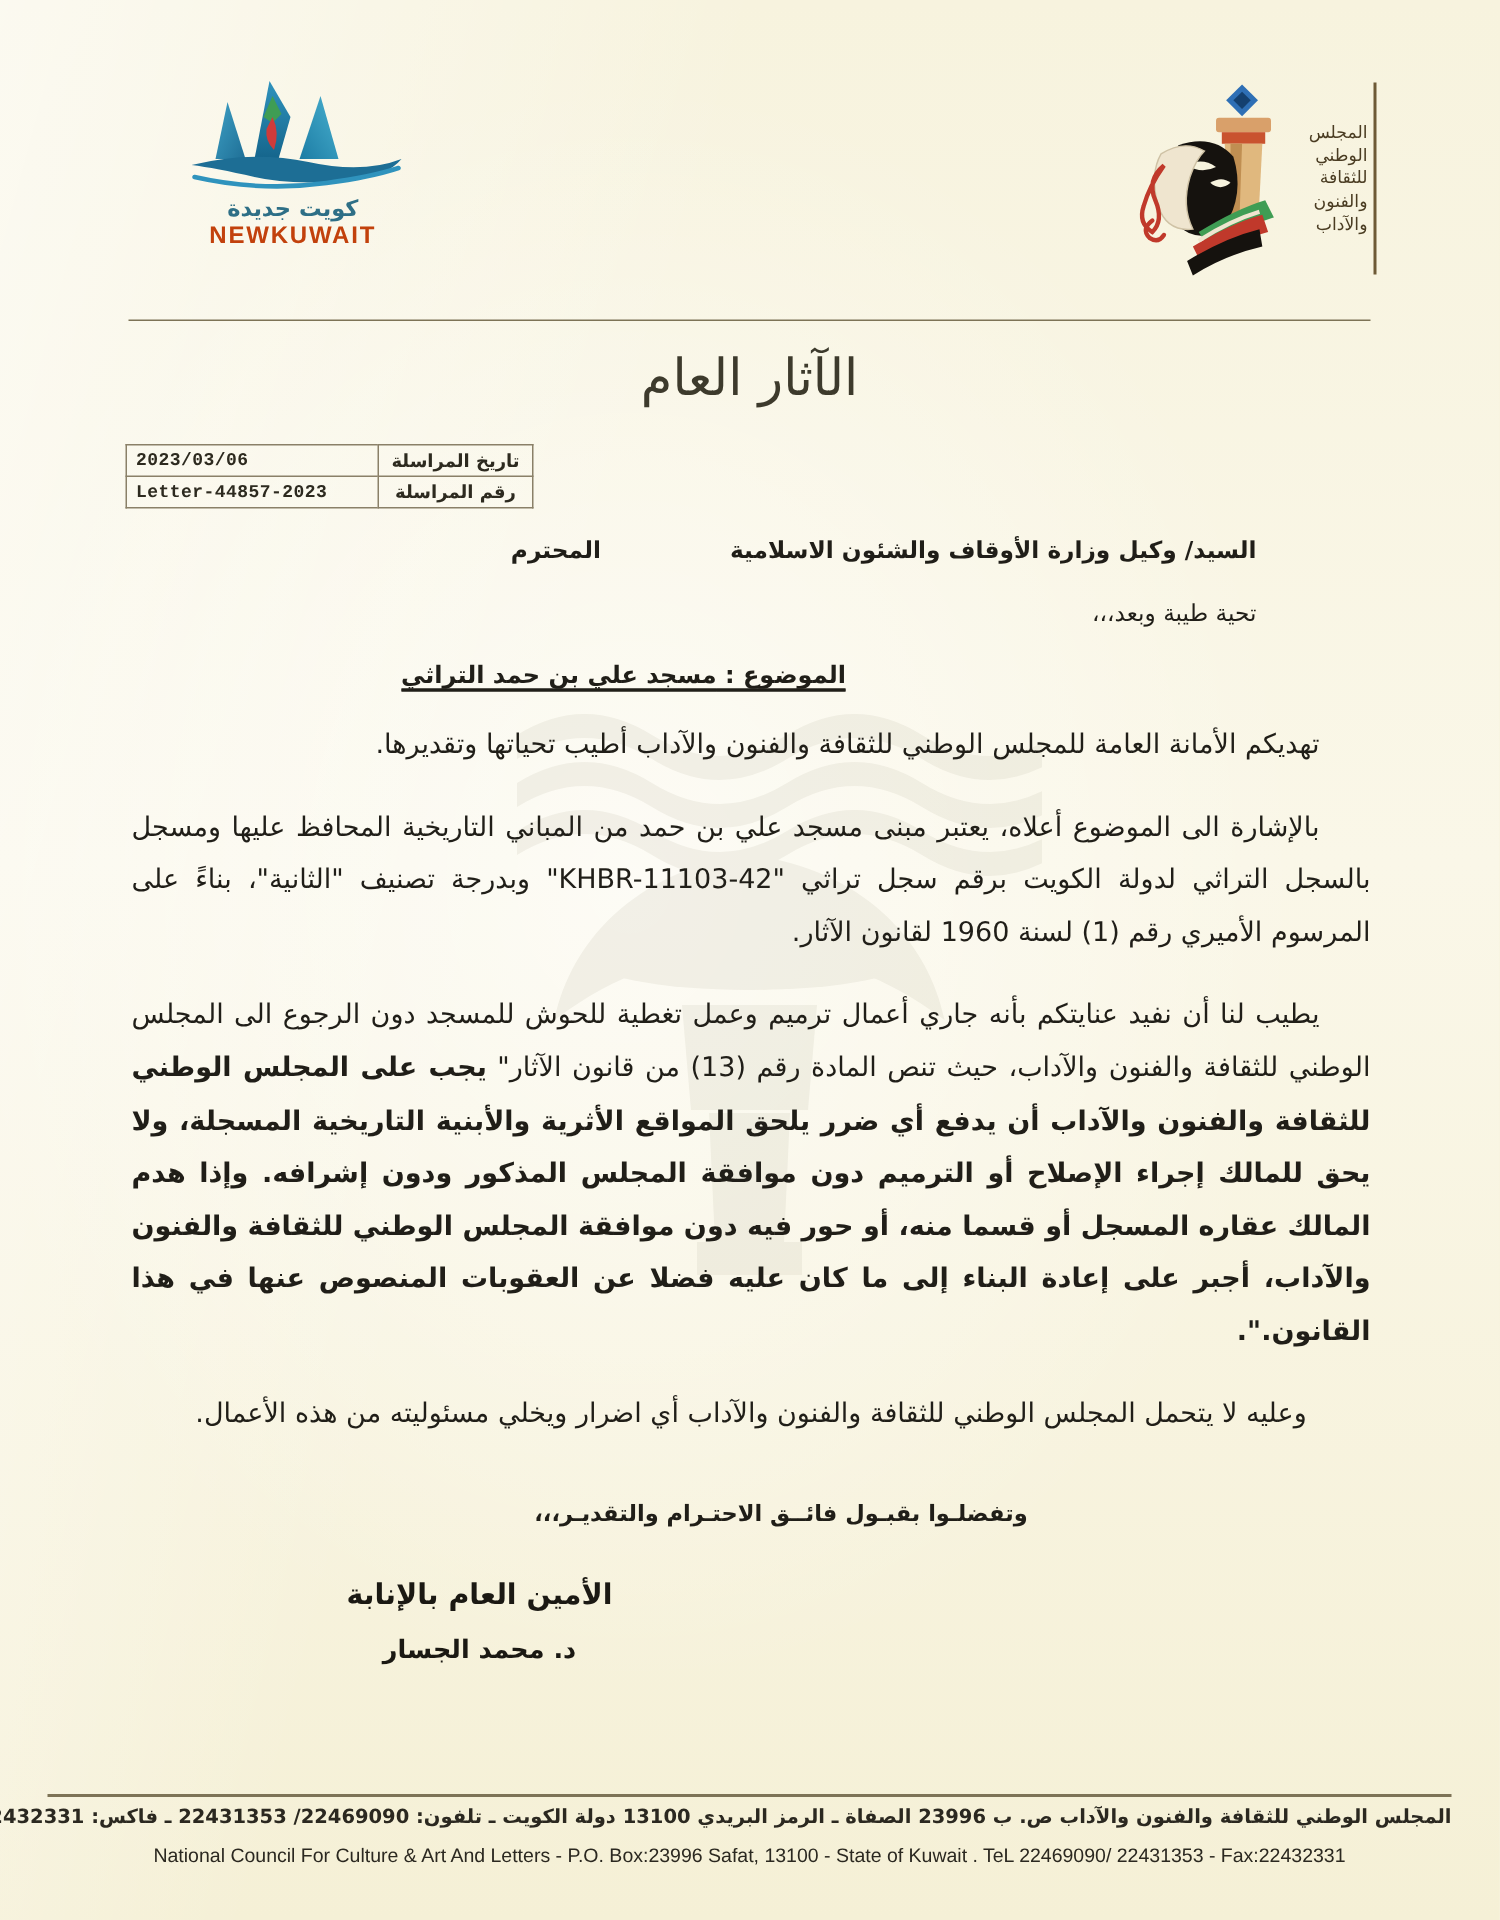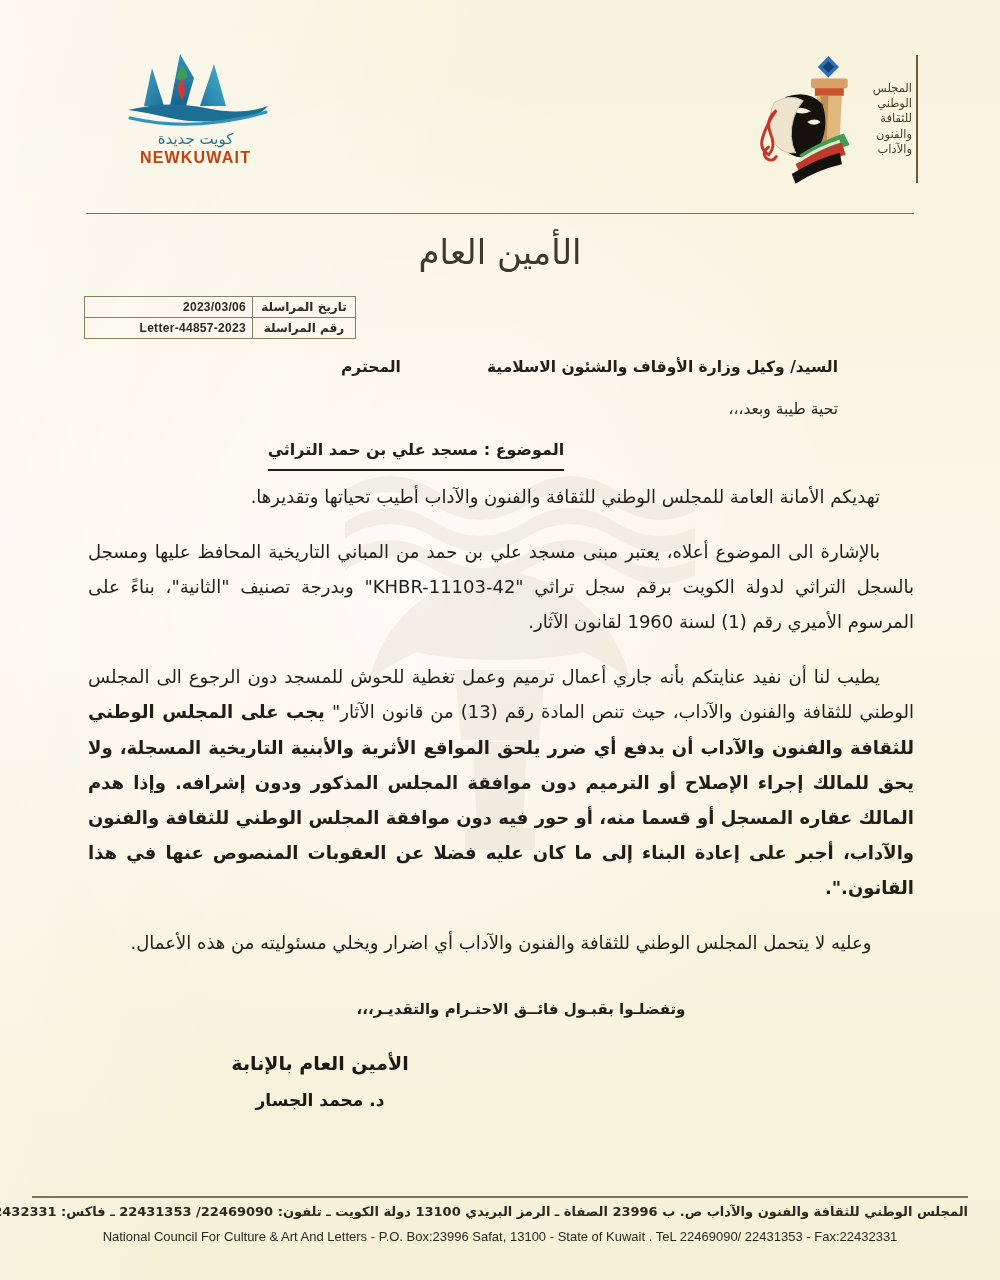--- a/index.html
+++ b/index.html
@@ -56,20 +56,21 @@
     width: 175px;
     height: 120px;
     text-align: center;
   }
   .logo-left .ar-script {
     font-family: "DejaVu Sans", sans-serif;
     font-size: 15px;
     color: #2e6f86;
     letter-spacing: 1px;
     margin-top: -2px;
+    font-weight: bold;
   }
   .logo-left .en-name {
     font-family: "Liberation Sans", sans-serif;
     font-size: 16px;
     font-weight: bold;
     letter-spacing: 1.2px;
     color: #c2410c;
     margin-top: 1px;
   }
 
@@ -141,22 +142,22 @@
     height: 16px;
     line-height: 16px;
   }
   .meta-table td.label {
     width: 90px;
     text-align: center;
     font-family: "DejaVu Sans", sans-serif;
     font-weight: bold;
   }
   .meta-table td.value {
-    text-align: right;
-    font-family: Liberation Sans, sans-serif;
+    text-align: left;
+    font-family: Liberation Mono, monospace;
     font-weight: bold;
     letter-spacing: 0.3px;
     margin-top: 24px;
   }
 
   
   .body-area {
     position: absolute;
     left: 88px;
     top: 358px;
@@ -186,21 +187,21 @@
   }
   .subject {
     margin-top: 22px;
     text-align: center;
     font-size: 16px;
     font-weight: bold;
     padding-right: 170px;
   }
   .subject span {
     border-bottom: 2px solid #201e18;
-    padding-bottom: 10px;
+    padding-bottom: 0;
   }
   p.para {
     font-size: 18px;
     line-height: 1.95;
     margin: 20px 0 0 0;
     text-indent: 34px;
   }
   p.para.centerish {
     text-align: center;
     text-indent: 0;
@@ -357,21 +358,21 @@
         <span>الوطني</span>
         <span>للثقافة</span>
         <span>والفنون</span>
         <span>والآداب</span>
       </div>
     </div>
 
     <div class="header-rule"></div>
   </div>
 
-  <div class="doc-title">الأمين العام</div>
+  <div class="doc-title">الآثار العام</div>
 
   <table class="meta-table">
     <tbody>
       <tr>
         <td class="label">تاريخ المراسلة</td>
         <td class="value">2023/03/06</td>
       </tr>
       <tr>
         <td class="label">رقم المراسلة</td>
         <td class="value">Letter-44857-2023</td>

